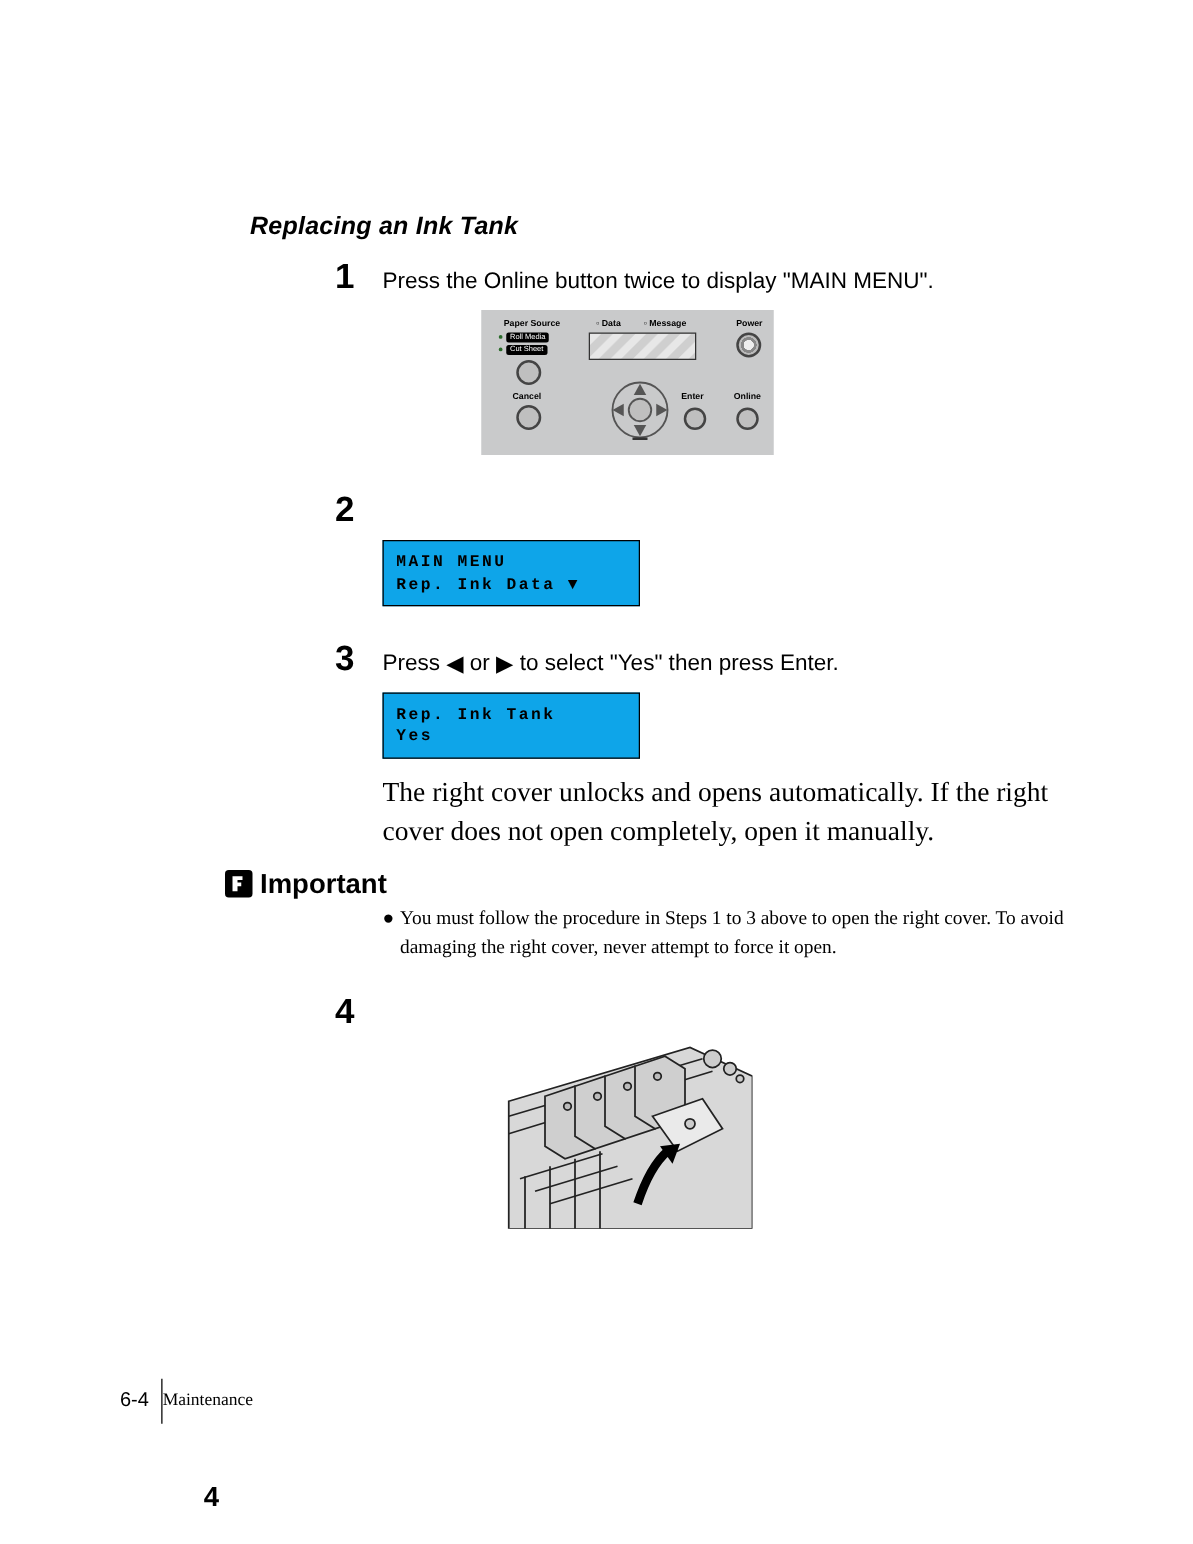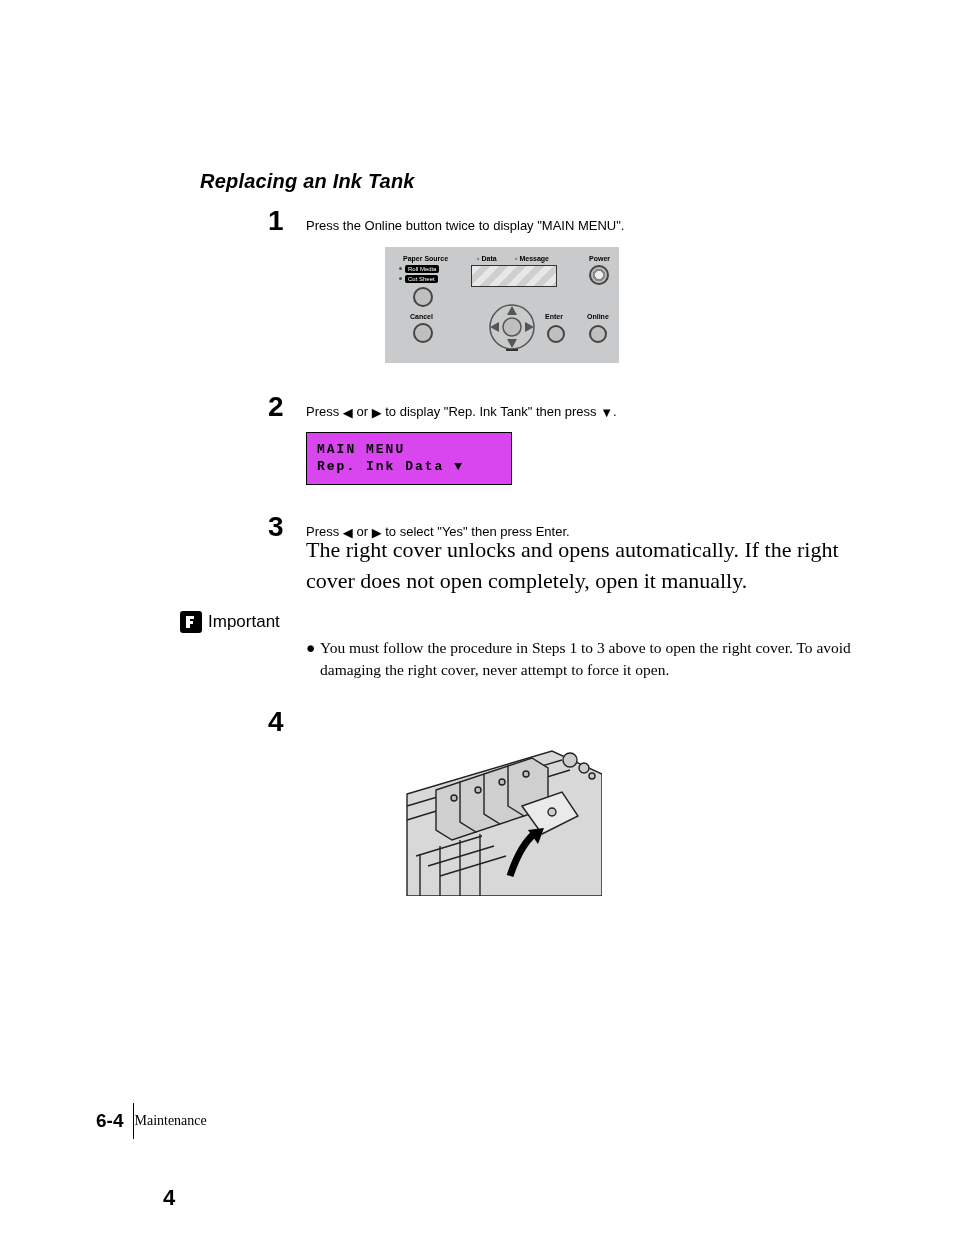--- a/index.html
+++ b/index.html
@@ -1,42 +1,42 @@
 <!DOCTYPE html>
 <html><head>
 <meta charset="utf-8">
 <style>
   html,body{margin:0;padding:0;background:#fff;color:#000;font-family:Arial,Helvetica,sans-serif;}
   .page{width:954px;height:1235px;position:relative;box-sizing:border-box;padding:60px 80px 40px 130px;}
   .heading{font-size:20px;font-weight:bold;font-style:italic;color:#000;margin:110px 0 14px 70px;letter-spacing:.2px;}
   .intro{font-family:"Times New Roman",Times,serif;font-size:17px;margin:0 0 24px 176px;}
   .step{margin:0 0 10px 138px;display:flex;align-items:baseline;}
   .step .num{font-family:Arial,Helvetica,sans-serif;font-size:28px;font-weight:900;width:38px;text-align:left;flex:0 0 38px;line-height:1;}
-  .step .txt{font-size:13px;line-height:1.35;}
+  .step .txt{font-size:18px;line-height:1.35;}
   .figure{display:flex;justify-content:center;margin:12px 0 26px 0;}
   .panel{width:234px;height:116px;background:#c9cacb;position:relative;}
   .panel .lbl{position:absolute;font-size:7px;font-weight:bold;color:#000;}
   .panel .ring{position:absolute;width:16px;height:16px;border:2px solid #444;border-radius:50%;background:#bfbfbf;}
   .panel .ringsm{position:absolute;width:14px;height:14px;border:2px solid #444;border-radius:50%;background:#bfbfbf;}
   .panel .lcd{position:absolute;left:86px;top:18px;width:84px;height:20px;border:1px solid #333;background:linear-gradient(135deg,#e7e7e7 25%,#cfcfcf 25%,#cfcfcf 50%,#e7e7e7 50%,#e7e7e7 75%,#cfcfcf 75%);background-size:18px 18px;}
   .panel .pill{position:absolute;font-size:6px;color:#fff;background:#000;border-radius:2px;padding:1px 3px;}
   .panel .dpad{position:absolute;left:96px;top:56px;width:62px;height:48px;}
   .panel .dpad svg{width:62px;height:48px;}
-  .lcdbox{width:184px;border:1px solid #000;background:#d946ef;padding:8px 10px;font-family:"Courier New",monospace;font-size:13px;letter-spacing:2px;font-weight:bold;line-height:1.35;margin:0 0 28px 176px;}
+  .lcdbox{width:184px;border:1px solid #000;background:#0ea5e9;padding:8px 10px;font-family:"Courier New",monospace;font-size:13px;letter-spacing:2px;font-weight:bold;line-height:1.35;margin:0 0 28px 176px;}
   .important{display:flex;align-items:center;margin:14px 0 2px 50px;}
   .important .ic{width:22px;height:22px;background:#000;border-radius:3px;display:flex;align-items:center;justify-content:center;margin-right:6px;}
   .important .ic svg{width:16px;height:16px;}
-  .important .lab{font-size:17px;font-weight:400;}
+  .important .lab{font-size:22px;font-weight:700;}
   .bullet{margin:4px 0 26px 176px;font-family:"Times New Roman",Times,serif;font-size:15.5px;line-height:1.45;display:flex;}
   .bullet .dot{flex:0 0 14px;}
   .inkfig{display:flex;justify-content:center;margin:6px 0 0 0;}
   .inkfig svg{width:200px;height:150px;}
   .footer{position:absolute;left:0;bottom:96px;width:100%;}
   .footer .inner{margin-left:96px;display:flex;align-items:center;}
-  .footer .pg{font-size:19px;font-weight:bold;padding-right:10px;}
+  .footer .pg{font-size:16px;font-weight:normal;padding-right:10px;}
   .footer .sec{font-family:"Times New Roman",Times,serif;font-size:14px;border-left:1px solid #000;line-height:2.6;}
   .bignum{position:absolute;left:163px;bottom:24px;font-size:22px;font-weight:900;}
   .tri{display:inline-block;vertical-align:-1px;}
 </style>
 </head>
 <body>
 
 <div class="page">
 
   <div class="heading">Replacing an Ink Tank</div>
@@ -79,37 +79,38 @@
       <span class="lbl" style="left:160px;top:66px;">Enter</span>
       <span class="ringsm" style="left:162px;top:78px;"></span>
 
       <span class="lbl" style="left:202px;top:66px;">Online</span>
       <span class="ringsm" style="left:204px;top:78px;"></span>
     </div>
   </div>
 
   <div class="step" style="margin-top:30px;">
     <div class="num">2</div>
-    <div class="txt">
-      <span>Press </span><span class="tri">◀</span><span> or </span><span class="tri">▶</span><span> to display "Rep. Ink Tank" then press </span><span class="tri">▼</span><span>.</span>
-    </div>
   </div>
 
   <div class="lcdbox">
     <div>MAIN MENU</div>
     <div> Rep. Ink Data ▼</div>
   </div>
 
   <div class="step">
     <div class="num">3</div>
     <div class="txt">
       <span>Press </span><span class="tri">◀</span><span> or </span><span class="tri">▶</span><span> to select "Yes" then press Enter.</span>
     </div>
   </div>
 
+  <div class="lcdbox">
+    <div>Rep. Ink Tank</div>
+    <div>      Yes</div>
+  </div>
 
   <div style="margin:-16px 0 10px 176px;font-family:'Times New Roman',Times,serif;font-size:22px;line-height:1.4;">The right cover unlocks and opens automatically. If the right cover does not open completely, open it manually.</div>
 
   <div class="important">
     <span class="ic">
       <svg viewBox="0 0 16 16">
           <path d="M3 2h8v3h-4v2h3v3h-3v4H3z" fill="#fff"></path>
         </svg>
     </span>
     <span class="lab">Important</span>

